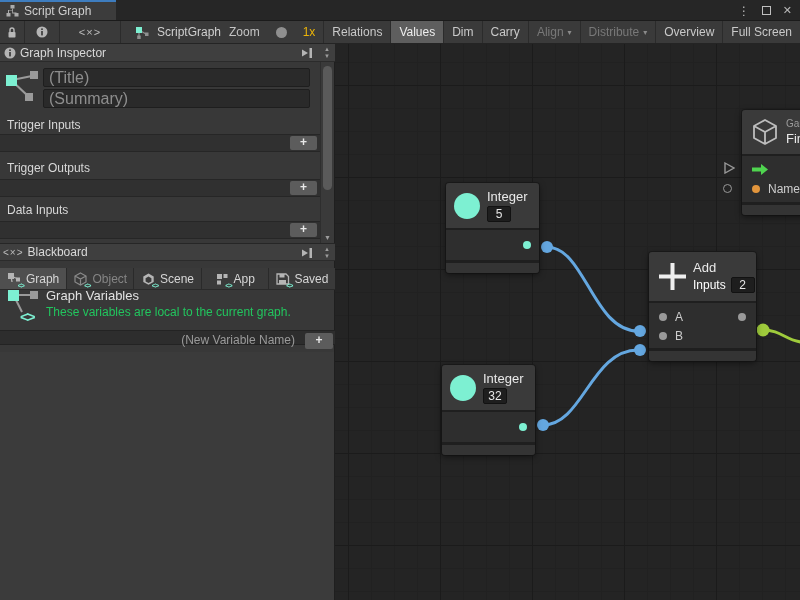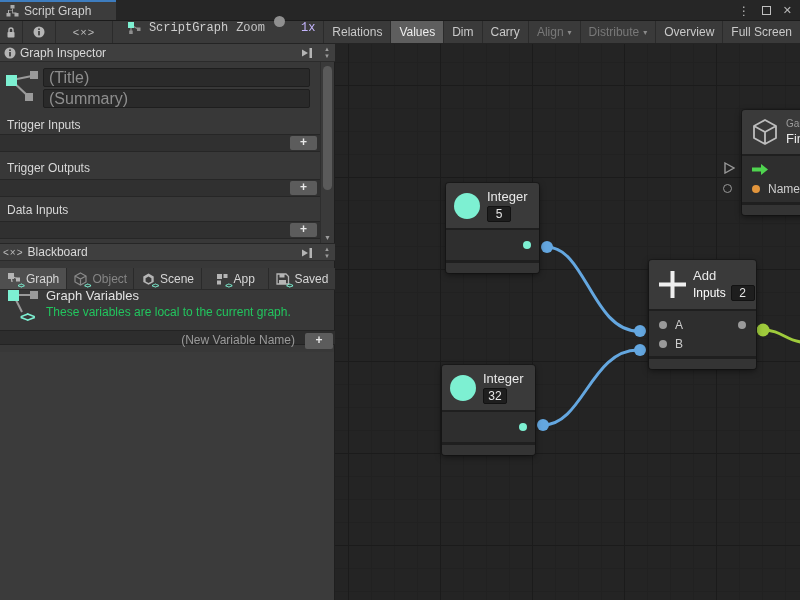--- a/index.html
+++ b/index.html
@@ -19,26 +19,26 @@
 .dots{font-size:12px;letter-spacing:0;}
 .xgl{font-size:11px;}
 
 
 .toolbar{height:23px;background:#3a3a3a;display:flex;align-items:stretch;border-bottom:1px solid #242424;}
 .tb{display:flex;align-items:center;justify-content:center;padding:8px 8px;border-right:1px solid #2b2b2b;color:#c9c9c9;white-space:nowrap;}
 .tb.sq{padding:0;}
 .tb.active{background:#5e5e5e;color:#eee;}
 .tb.disabled{color:#787878;}
 .chev{font-size:8px;margin-left:4px;color:#8a8a8a;}
-.tbmid{flex:1;display:flex;align-items:flex-start;gap:8px;padding:0 8px 0 14px;border-right:1px solid #2b2b2b;font-family:Liberation Mono, monospace;}
+.tbmid{flex:1;display:flex;align-items:center;gap:8px;padding:0 8px 0 14px;border-right:1px solid #2b2b2b;}
 .codegl{font-size:11px;color:#bdbdbd;letter-spacing:1px;}
 .slider{flex:1;max-width:90px;height:1px;background:#8a8a8a;position:relative;margin-left:10px;}
 .slider .handle{position:absolute;right:-2px;top:-5px;width:11px;height:11px;border-radius:50%;background:#8f8f8f;}
 .zoomlbl{color:#c4c4c4;margin-left:auto;}
-.zoomval{color:#c4b5fd;margin-left:10px;}
+.zoomval{color:#eab308;margin-left:10px;}
 
 
 .main{flex:1;display:flex;min-height:0;}
 .panel{width:335px;background:#383838;position:relative;flex:none;border-right:1px solid #1f1f1f;}
 .sechead{position:absolute;left:0;width:335px;height:18px;background:#3f3f3f;border-bottom:1px solid #2b2b2b;display:flex;align-items:center;color:#d9d9d9;}
 .sechead .t{margin-left:4px;}
 .maxicon{position:absolute;right:22px;top:3px;}
 .scrollarrows{position:absolute;right:2px;font-size:6px;color:#9c9c9c;line-height:7px;width:12px;text-align:center;}
 .scol{position:absolute;right:0;width:14px;background:#3a3a3a;border-left:1px solid #2e2e2e;}
 .sthumb{position:absolute;left:2px;width:9px;border-radius:5px;background:#5a5a5a;}
@@ -372,21 +372,21 @@
             <span class="n-title">Integer</span>
             <span class="n-val">32</span>
           </div>
         </div>
         <div class="n-body" style="height:30px">
           <span class="pdot mint bodydot"></span>
         </div>
         <div class="n-foot"></div>
       </div>
 
-      <div class="node" style="left:314px;top:216px;width:107px">
+      <div class="node" style="left:314px;top:208px;width:107px">
         <div class="n-head" style="padding:8px 10px">
           <span class="plusglyph">
             <svg width="27" height="27" viewBox="0 0 27 27">
                 <rect x="11.5" y="0" width="4" height="27" fill="#efefef"></rect>
                 <rect x="0" y="11.5" width="27" height="4" fill="#efefef"></rect>
               </svg>
           </span>
           <div class="n-col">
             <span class="n-title">Add</span>
             <span class="inl">

